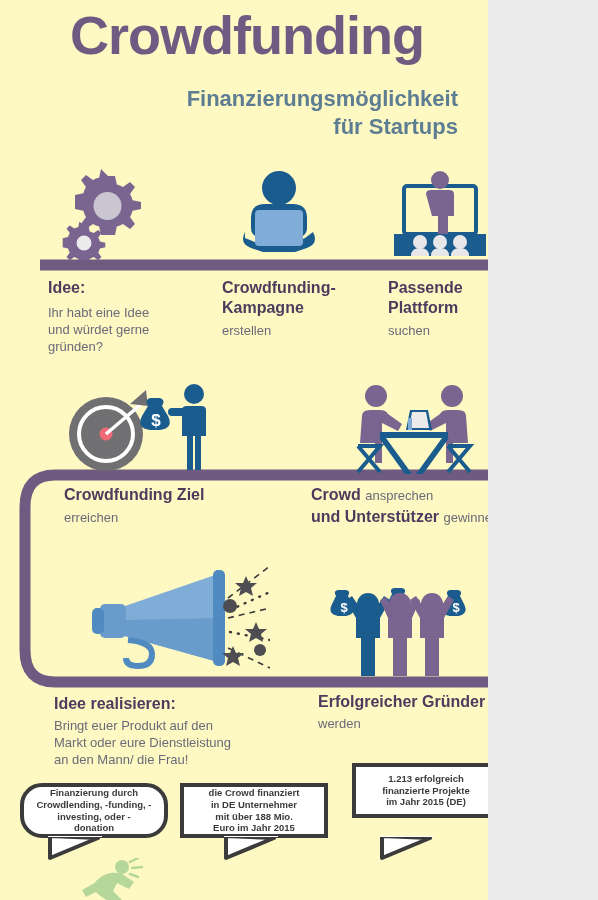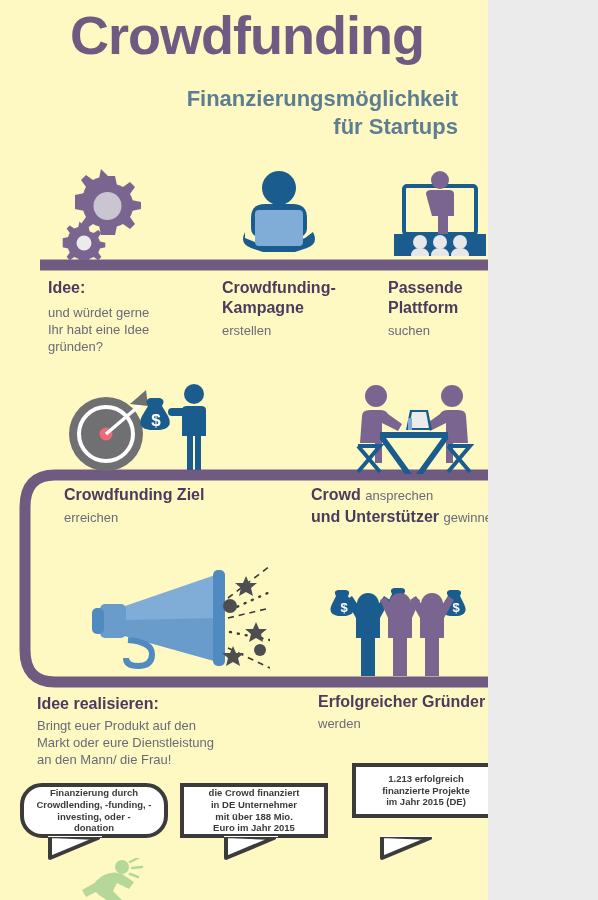--- a/index.html
+++ b/index.html
@@ -108,22 +108,22 @@
           <path d="M43 88 q0 -8 9 -8 t9 8 z"></path>
         <circle cx="72" cy="74" r="7"></circle>
           <path d="M63 88 q0 -8 9 -8 t9 8 z"></path>
       </g>
     </svg>
   </div>
 
   <div class="cap" style="left:48px;top:278px;width:170px;">
     <div class="h">Idee:</div>
     <div class="b" style="margin-top:7px;">
+      <div>Ihr habt eine Idee</div>
       <div>und würdet gerne</div>
-      <div>Ihr habt eine Idee</div>
       <div>gründen?</div>
     </div>
   </div>
 
   <div class="cap" style="left:222px;top:278px;width:160px;">
     <div class="h">
       <div>Crowdfunding-</div>
       <div>Kampagne</div>
     </div>
     <div class="b" style="margin-top:5px;">
@@ -251,21 +251,21 @@
       </g>
 
       <g fill="#7a6490">
         <circle cx="102" cy="32" r="11"></circle>
         <path d="M90 44 q12 -5 24 0 l0 22 -5 0 0 38 -7 0 0 -26 -0 0 0 26 -7 0 0 -38 -5 0 z"></path>
         <path d="M90 46 l-10 -18 6 -4 12 18 z M114 46 l10 -18 -6 -4 -12 18 z"></path>
       </g>
     </svg>
   </div>
 
-  <div class="cap" style="left:37px;top:694px;width:270px;">
+  <div class="cap" style="left:54px;top:694px;width:270px;">
     <div class="h">Idee realisieren:</div>
     <div class="b" style="margin-top:4px;">
       <div>Bringt euer Produkt auf den</div>
       <div>Markt oder eure Dienstleistung</div>
       <div>an den Mann/ die Frau!</div>
     </div>
   </div>
 
   <div class="cap" style="left:318px;top:692px;width:220px;">
     <div class="h">Erfolgreicher Gründer</div>

